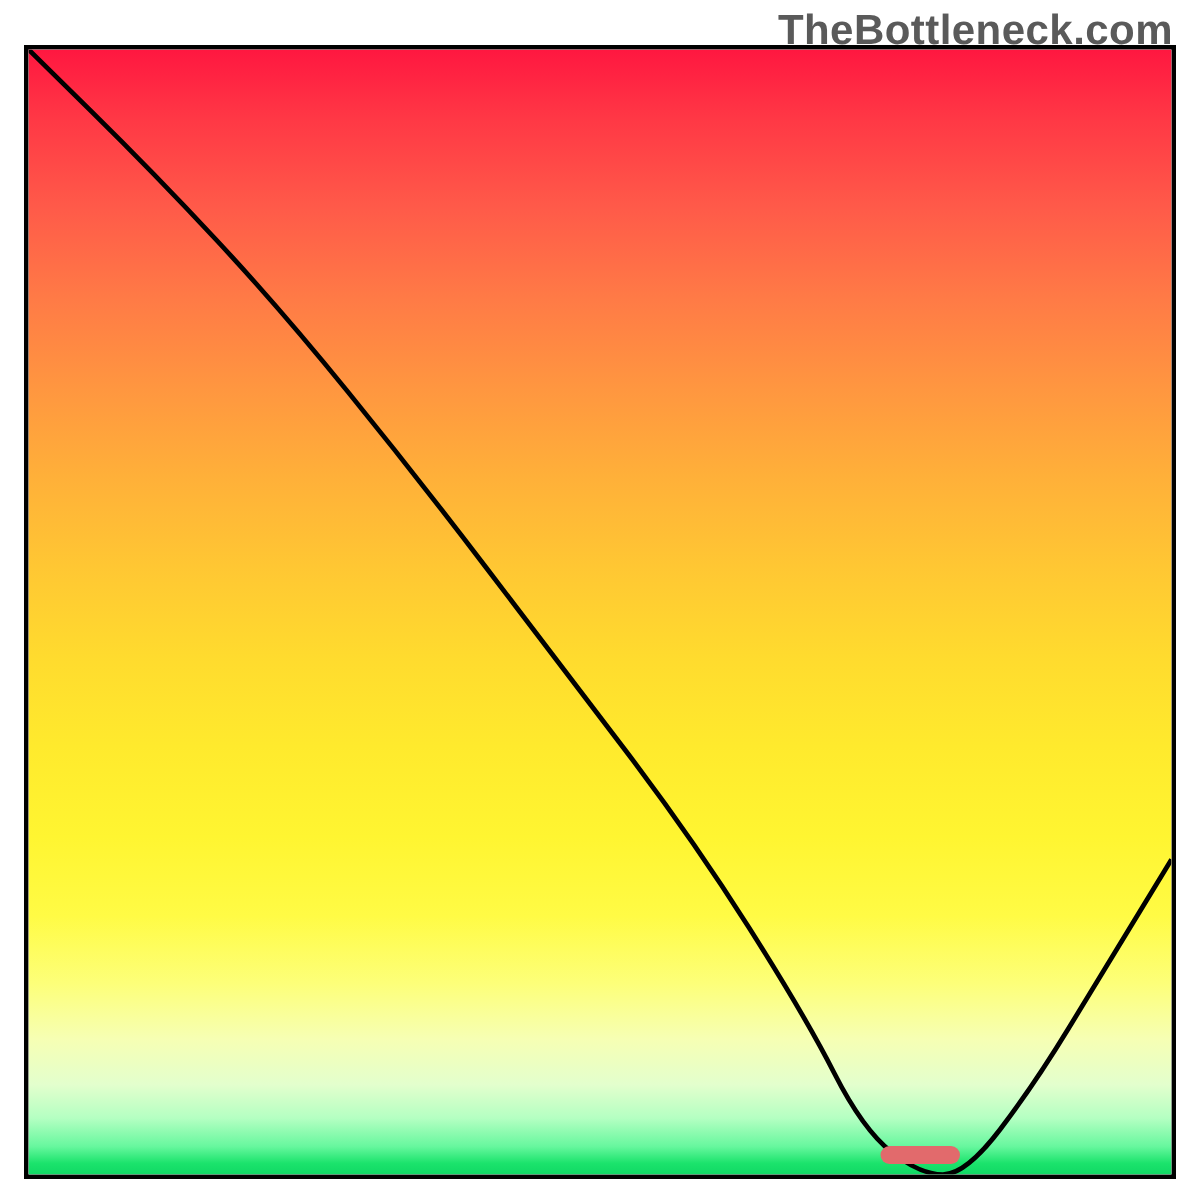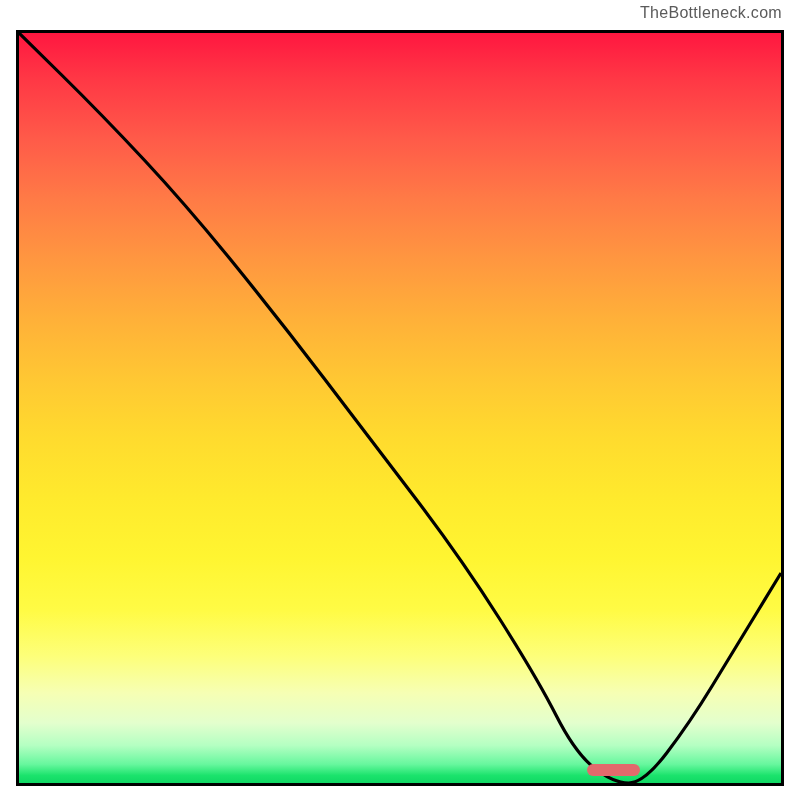--- a/index.html
+++ b/index.html
@@ -8,22 +8,22 @@
     height: 800px;
     background: #ffffff;
     font-family: Arial, Helvetica, sans-serif;
     position: relative;
     overflow: hidden;
   }
   .watermark {
     position: absolute;
     top: 4px;
     right: 18px;
-    font-size: 16px;
-    font-weight: 400;
+    font-size: 28px;
+    font-weight: 700;
     color: #5a5a5a;
     letter-spacing: 0.3px;
   }
   .chart-frame {
     position: absolute;
     left: 16px;
     top: 30px;
     width: 768px;
     height: 756px;
     border: 3px solid #000;

